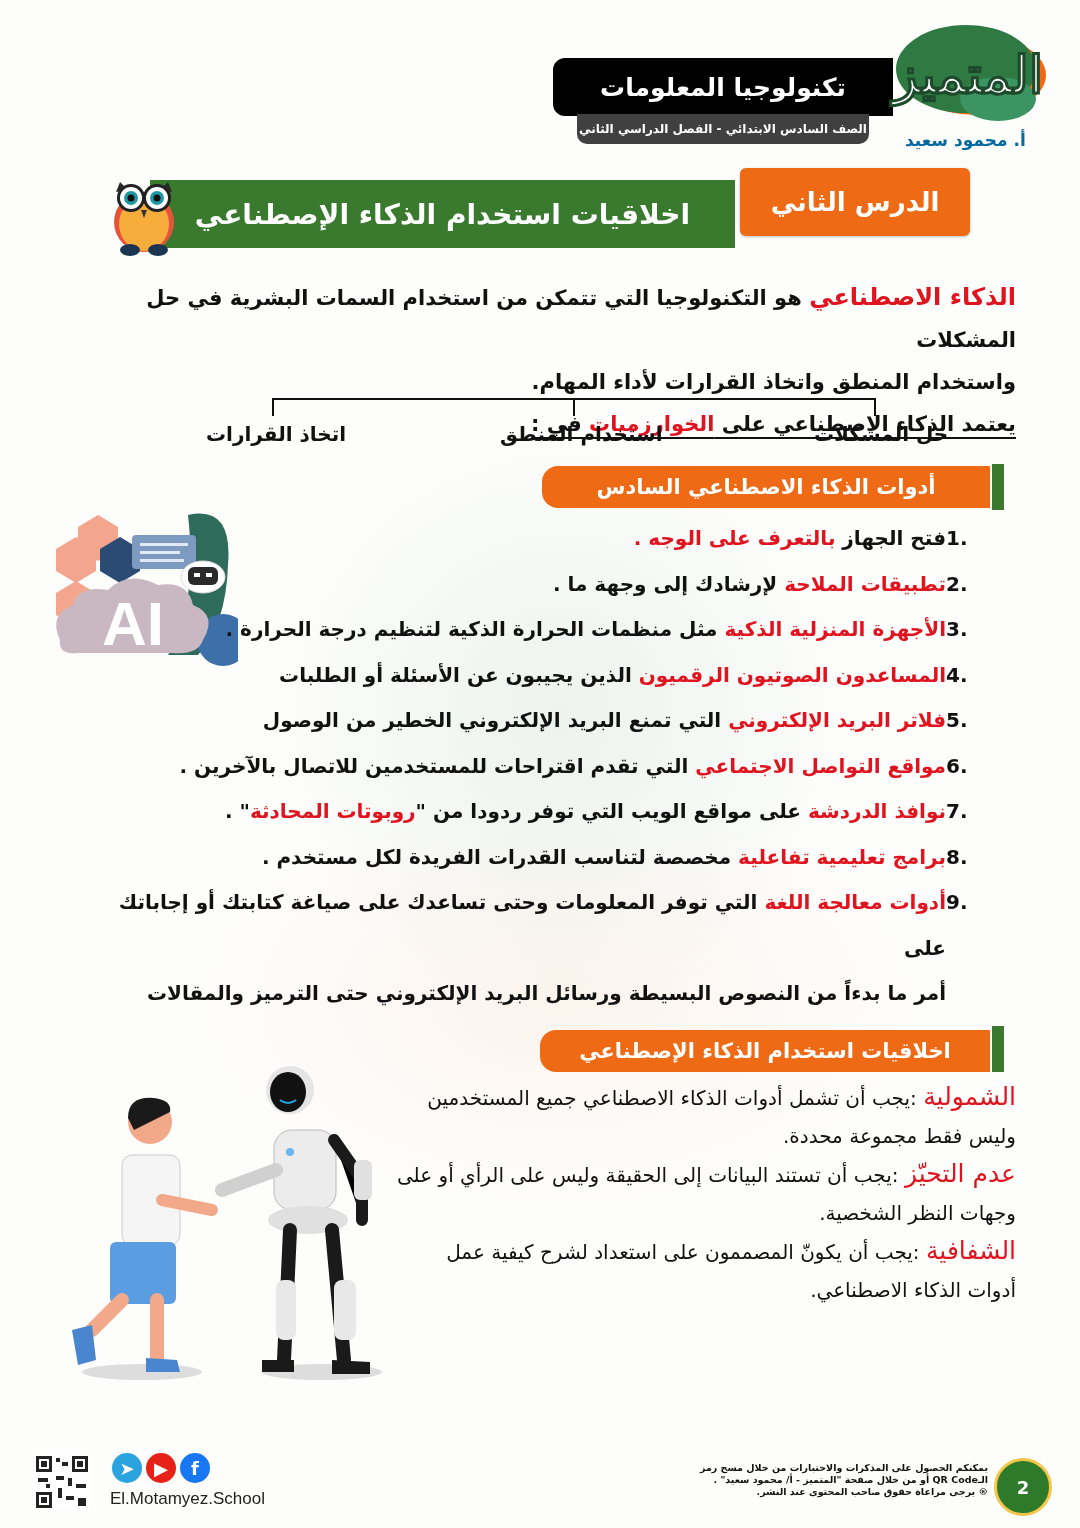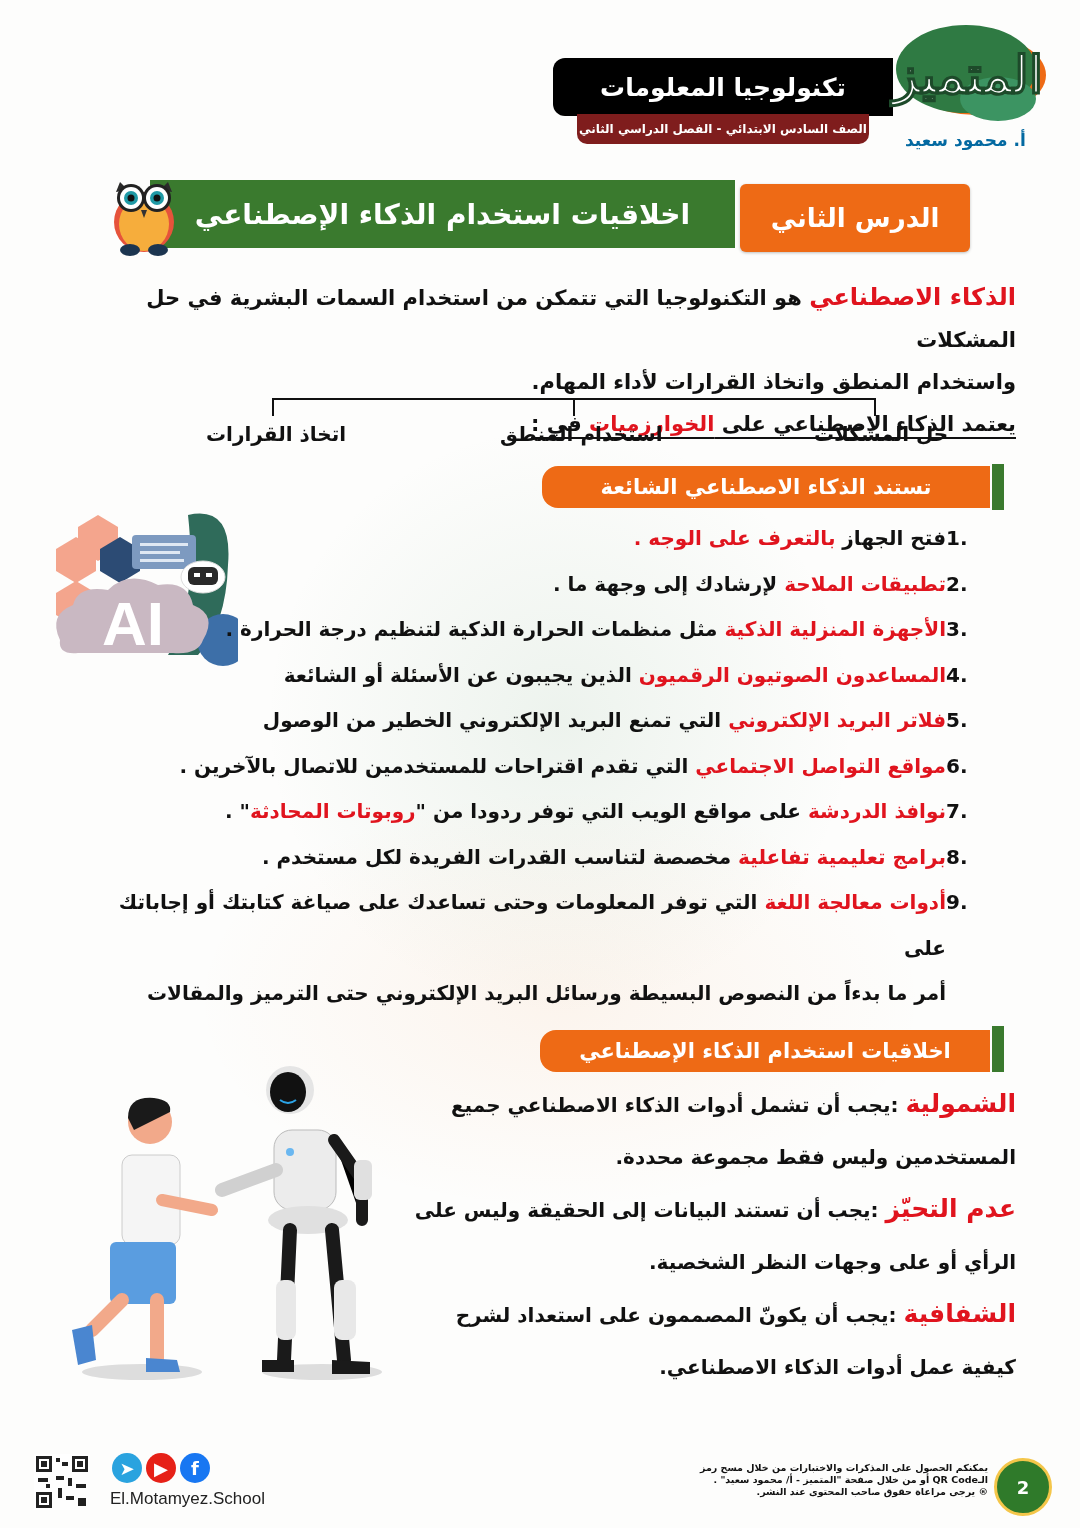--- a/index.html
+++ b/index.html
@@ -20,35 +20,35 @@
 
   
   .hdr-green {
     left: 553px; top: 58px; width: 340px; height: 58px;
     background: #000000; border-radius: 12px 0 0 12px;
     display: flex; align-items: center; justify-content: center;
     color: #fff; font-weight: bold; font-size: 25px;
   }
   .hdr-orange {
     left: 577px; top: 114px; width: 292px; height: 30px;
-    background: #7f1d1d; border-radius: 0 0 10px 10px;
+    background: #404040; border-radius: 0 0 10px 10px;
     display: flex; align-items: center; justify-content: center;
     color: #fff; font-weight: bold; font-size: 12px;
   }
   .logo {
     left: 878px; top: 13px; width: 168px; height: 118px;
   }
   .logo-author {
     left: 905px; top: 130px; width: 150px; text-align: left;
     font-size: 17px; color: #0369a1; font-weight: bold; direction: rtl;
   }
 
   
   .lesson-orange {
-    left: 740px; top: 184px; width: 230px; height: 68px;
+    left: 740px; top: 168px; width: 230px; height: 68px;
     background: #ee6a15; border-radius: 6px;
     display: flex; align-items: center; justify-content: center;
     color: #fff; font-weight: bold; font-size: 26px;
     box-shadow: 0 1px 3px rgba(0,0,0,0.25);
   }
   .lesson-green {
     left: 150px; top: 180px; width: 585px; height: 68px;
     background: #3a7a2e;
     display: flex; align-items: center; justify-content: center;
     color: #fff; font-weight: bold; font-size: 28px;
@@ -83,21 +83,21 @@
   .li {
     display: flex; flex-direction: row; font-weight: bold; font-size: 20px;
     line-height: 45.5px; text-align: right;
   }
   .li .num { width: 34px; flex-shrink: 0; text-align: left; direction: ltr; }
   .li .txt { flex: 1; }
 
   .ai-img { left: 48px; top: 505px; width: 190px; height: 165px; }
 
   
-  .eth { right: 64px; top: 1078px; width: 620px; font-weight: bold; font-size: 20px; line-height: 52px; text-align: right; }
+  .eth { right: 64px; top: 1078px; width: 620px; font-weight: normal; font-size: 20px; line-height: 38px; text-align: right; }
   .eth .term { color: #e0141e; font-size: 25px; }
   .people { left: 62px; top: 1060px; width: 330px; height: 330px; }
 
   
   .pagenum {
     left: 994px; top: 1458px; width: 58px; height: 58px; border-radius: 50%;
     background: #2f7a2a; border: 3px solid #f4c64a;
     display: flex; align-items: center; justify-content: center;
     color: #fff; font-weight: bold; font-size: 18px;
   }
@@ -163,21 +163,21 @@
 </div>
 
 <div class="abs bracket"></div>
 <div class="abs bracket-mid"></div>
 <div class="abs branch" style="left:814px;">حل المشكلات</div>
 <div class="abs branch" style="left:500px;">استخدام المنطق</div>
 <div class="abs branch" style="left:206px;">اتخاذ القرارات</div>
 
 <div class="abs sec-bar" style="left:992px; top:464px;"></div>
 <div class="abs sec" style="left:542px; top:466px; width:448px;">
-  <span>تستند الذكاء الاصطناعي الشائعة</span>
+  <span>أدوات الذكاء الاصطناعي السادس</span>
 </div>
 
 <div class="abs ai-img">
   <svg width="190" height="165" viewBox="0 0 190 165">
     <path d="M140 10 Q185 0 180 60 Q178 120 150 150 L120 150 Q150 100 140 10Z" fill="#2f6b5a"></path>
     <polygon points="30,22 50,10 70,22 70,44 50,56 30,44" fill="#f4a58d"></polygon>
     <polygon points="8,44 28,32 48,44 48,66 28,78 8,66" fill="#f4a58d"></polygon>
     <polygon points="52,44 72,32 92,44 92,66 72,78 52,66" fill="#2c4b74"></polygon>
     <polygon points="8,88 28,76 48,88 48,110 28,122 8,110" fill="#f4a58d"></polygon>
     <rect x="84" y="30" width="64" height="34" rx="4" fill="#7d9ac0"></rect>
@@ -202,21 +202,21 @@
   <div class="li">
     <span class="num">2.</span>
     <span class="txt"><span class="red">تطبيقات الملاحة</span><span> لإرشادك إلى وجهة ما .</span></span>
   </div>
   <div class="li">
     <span class="num">3.</span>
     <span class="txt"><span class="red">الأجهزة المنزلية الذكية</span><span> مثل منظمات الحرارة الذكية لتنظيم درجة الحرارة .</span></span>
   </div>
   <div class="li">
     <span class="num">4.</span>
-    <span class="txt"><span class="red">المساعدون الصوتيون الرقميون</span><span> الذين يجيبون عن الأسئلة أو الشائعة</span></span>
+    <span class="txt"><span class="red">المساعدون الصوتيون الرقميون</span><span> الذين يجيبون عن الأسئلة أو الطلبات</span></span>
   </div>
   <div class="li">
     <span class="num">5.</span>
     <span class="txt"><span class="red">فلاتر البريد الإلكتروني</span><span> التي تمنع البريد الإلكتروني الخطير من الوصول</span><br></span>
   </div>
   <div class="li">
     <span class="num">6.</span>
     <span class="txt"><span class="red">مواقع التواصل الاجتماعي</span><span> التي تقدم اقتراحات للمستخدمين للاتصال بالآخرين .</span></span>
   </div>
   <div class="li">

